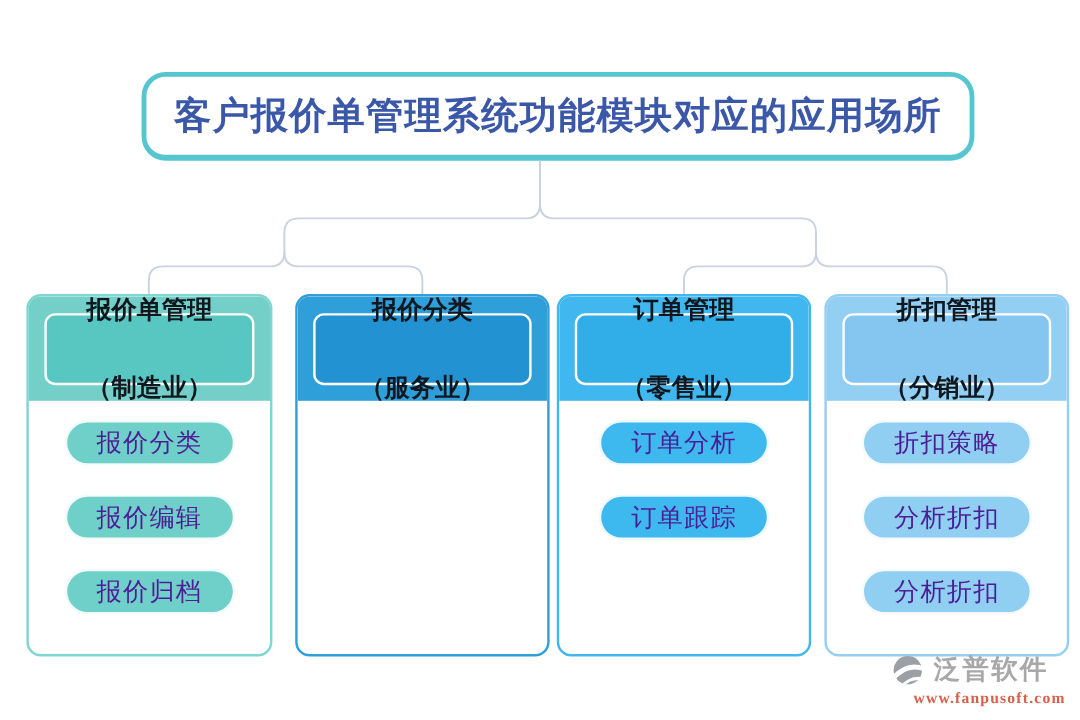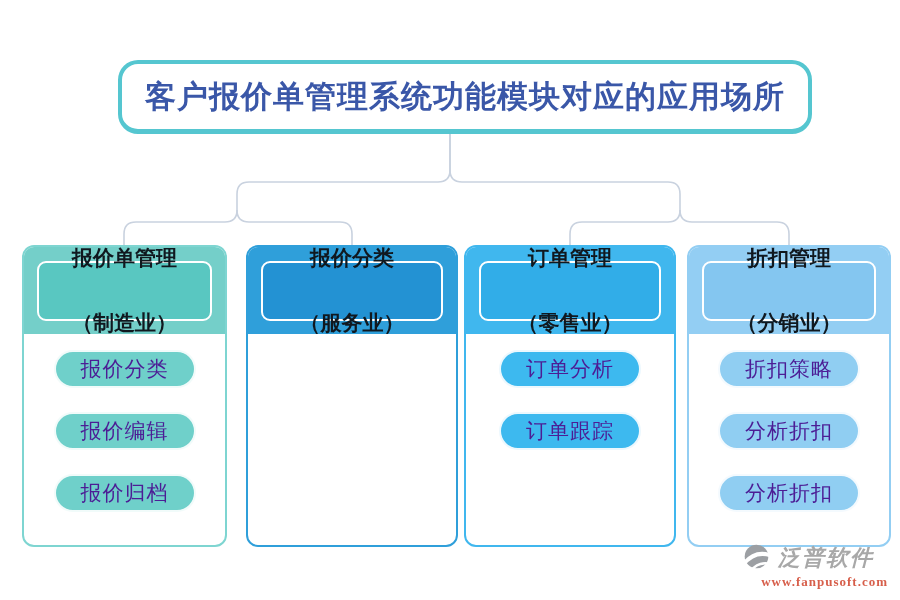--- a/index.html
+++ b/index.html
@@ -75,21 +75,21 @@
   #col0 { left:22px;  width:205px; }
   #col1 { left:246px; width:212px; }
   #col2 { left:464px; width:212px; }
   #col3 { left:687px; width:204px; }
 
   
   .logo {
     position:absolute; right:12px; bottom:10px;
     display:flex; flex-direction:column; align-items:center;
   }
-  .logo-row { display:flex; align-items:flex-start; gap:8px;font-style:italic; }
+  .logo-row { display:flex; align-items:center; gap:8px; }
   .logo-mark { width:27px; height:27px; }
   .logo-name {
     font-size:22px; font-weight:bold;
     color:var(--logo-text,#A6A6A6); letter-spacing:2px;
   }
   .logo-url {
     font-size:13px; font-weight:bold;
     font-family:"Liberation Serif","DejaVu Serif",serif;
     color:var(--logo-url,#D75F4B); letter-spacing:1px;
     margin-top:1px;

